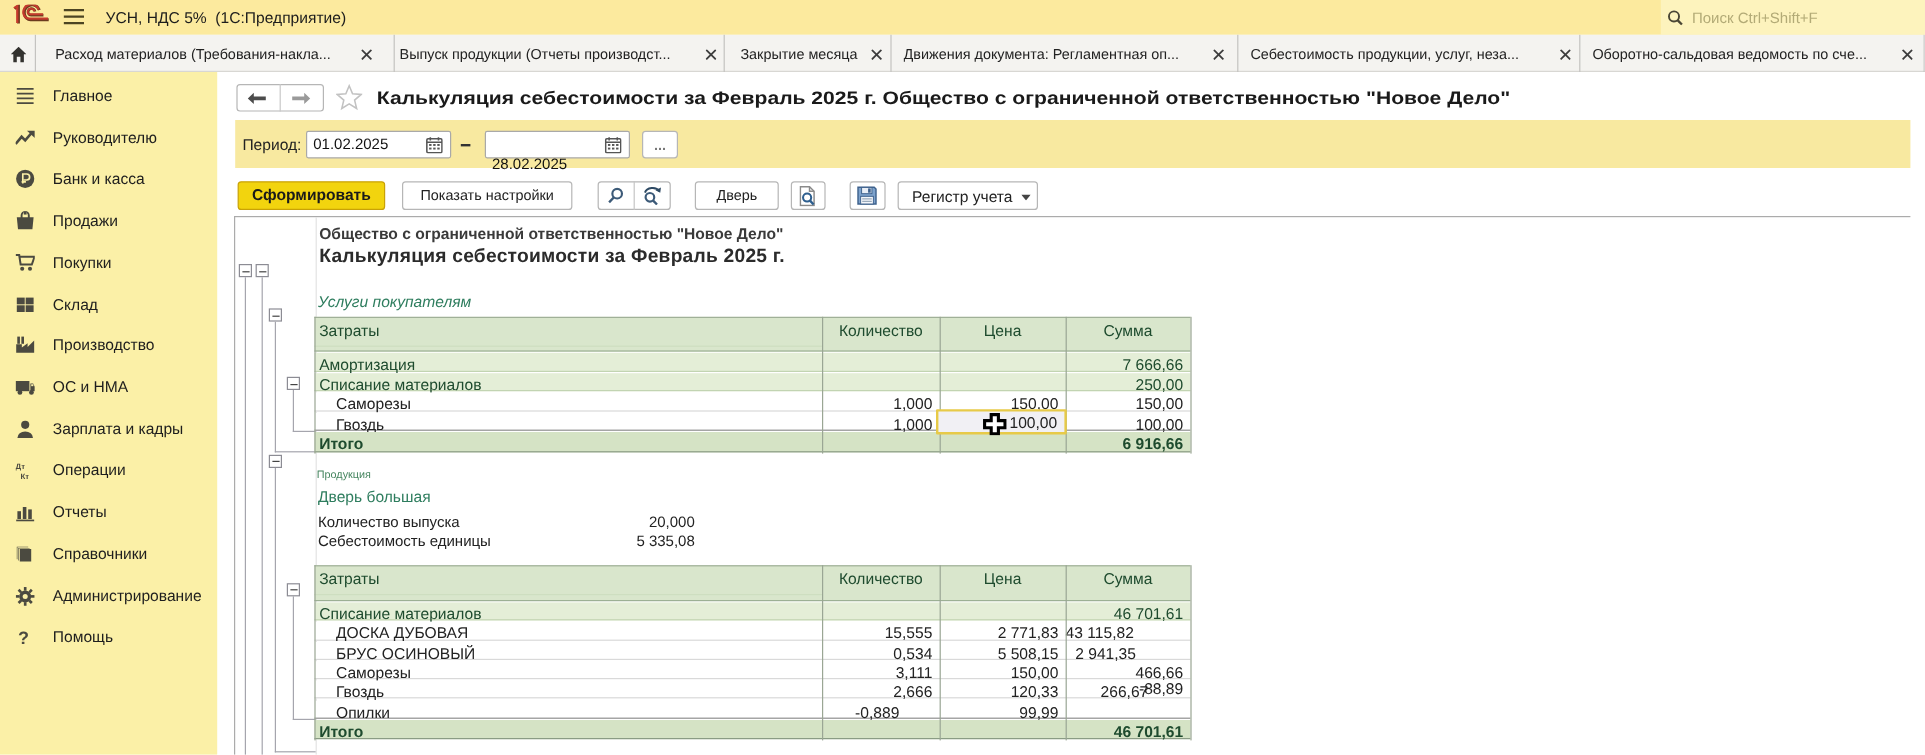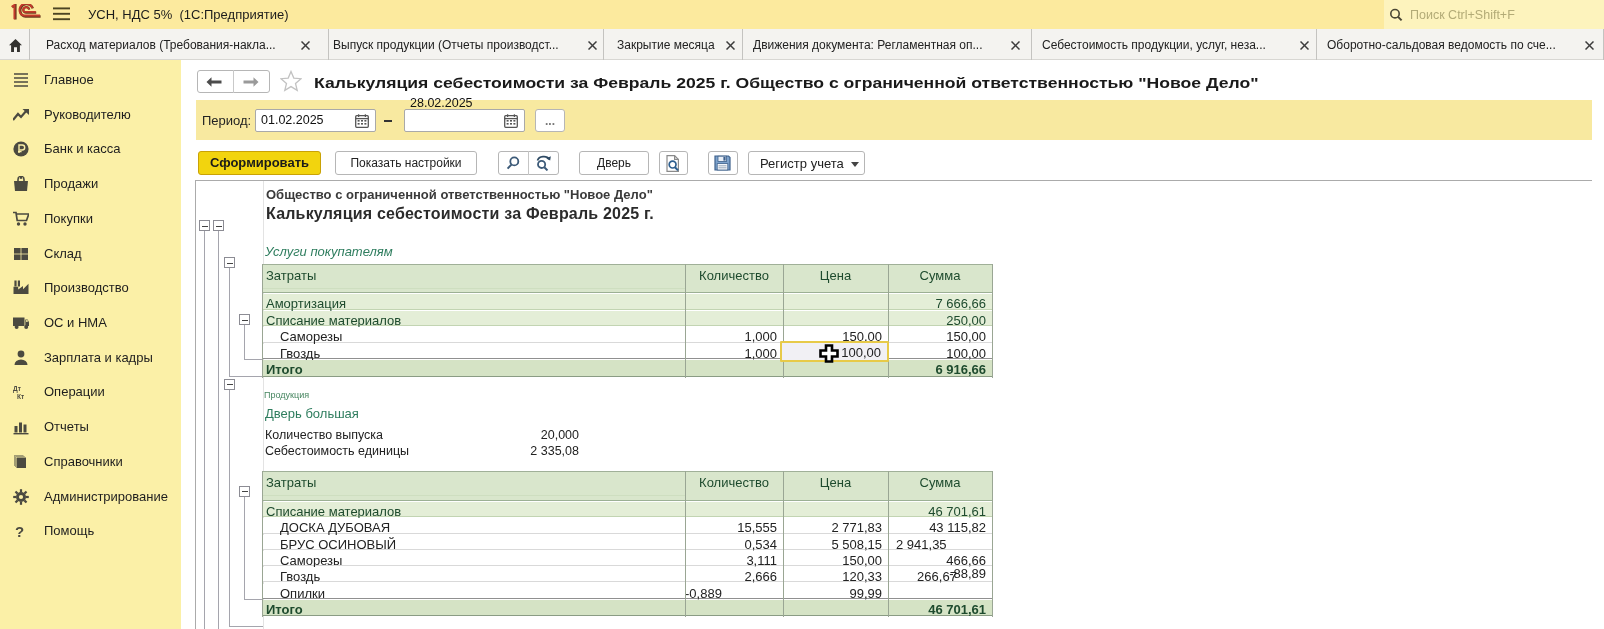--- a/index.html
+++ b/index.html
@@ -231,21 +231,21 @@
       <rect x="2.6" y="6" width="2" height="1.6"></rect>
       <rect x="6" y="6" width="2" height="1.6"></rect>
       <rect x="9.4" y="6" width="2" height="1.6"></rect>
       <rect x="2.6" y="9" width="2" height="1.6"></rect>
       <rect x="6" y="9" width="2" height="1.6"></rect>
       <rect x="9.4" y="9" width="2" height="1.6"></rect>
     </g>
   </svg>
 <div class="a" style="left:384px;top:120px;width:8px;height:2px;background:#333"></div>
 <div class="a" style="left:404px;top:109px;width:121px;height:23px;background:#fff;border:1px solid #a9a9a9;border-radius:2px"></div>
-<div class="tx" style="left:410px;top:96px;font-size:12.5px;color:#111">28.02.2025</div>
+<div class="tx" style="left:410px;top:130px;font-size:12.5px;color:#111">28.02.2025</div>
 <svg class="a" style="left:504px;top:113.5px" width="14" height="14" viewBox="0 0 14 14">
     <g fill="none" stroke="#555" stroke-width="1.3">
       <rect x="0.7" y="1.7" width="12.6" height="11.6" rx="1"></rect>
       <line x1="0.7" y1="4.6" x2="13.3" y2="4.6"></line>
       <line x1="3.6" y1="0.3" x2="3.6" y2="3"></line>
       <line x1="10.4" y1="0.3" x2="10.4" y2="3"></line>
     </g>
     <g fill="#555">
       <rect x="2.6" y="6" width="2" height="1.6"></rect>
       <rect x="6" y="6" width="2" height="1.6"></rect>
@@ -354,53 +354,53 @@
 <div class="a" style="left:780px;top:341px;width:109px;height:21px;border:2.5px solid #e7ca48;border-radius:1px;background:#f1f0f4"></div>
 <div class="tx" style="left:783px;top:345px;width:98px;text-align:right;font-size:13px;color:#222">100,00</div>
 <svg class="a" style="left:819px;top:344px" width="20" height="19" viewBox="0 0 20 19">
     <path d="M7 1.5 L13 1.5 L13 6.5 L18.5 6.5 L18.5 12.5 L13 12.5 L13 17.5 L7 17.5 L7 12.5 L1.5 12.5 L1.5 6.5 L7 6.5 Z" fill="#fff" stroke="#000" stroke-width="2.6"></path>
   </svg>
 <div class="tx" style="left:264px;top:390px;font-size:9px;color:#45855f">Продукция</div>
 <div class="tx" style="left:265px;top:406px;font-size:13px;color:#2e7d5e">Дверь большая</div>
 <div class="tx" style="left:265px;top:428px;font-size:12.5px;color:#222">Количество выпуска</div>
 <div class="tx" style="left:450px;top:428px;width:129px;text-align:right;font-size:12.5px;color:#222">20,000</div>
 <div class="tx" style="left:265px;top:444px;font-size:12.5px;color:#222">Себестоимость единицы</div>
-<div class="tx" style="left:450px;top:444px;width:129px;text-align:right;font-size:12.5px;color:#222">2 335,08</div>
+<div class="tx" style="left:450px;top:444px;width:129px;text-align:right;font-size:12.5px;color:#222">5 335,08</div>
 <div class="a" style="left:262px;top:471px;width:730px;height:30px;background:#d9e6cc;border-top:1px solid #a0b098;border-bottom:1px solid #9cb094"></div>
 <div class="tx" style="left:266px;top:475px;font-size:13px;color:#1e4b2e">Затраты</div>
 <div class="tx" style="left:685px;top:475px;width:98px;text-align:center;font-size:13px;color:#1e4b2e">Количество</div>
 <div class="tx" style="left:783px;top:475px;width:105px;text-align:center;font-size:13px;color:#1e4b2e">Цена</div>
 <div class="tx" style="left:888px;top:475px;width:104px;text-align:center;font-size:13px;color:#1e4b2e">Сумма</div>
 <div class="a" style="left:262px;top:495px;width:423px;height:1px;background:#cedec0"></div>
 <div class="a" style="left:262px;top:502px;width:730px;height:15.3px;background:#e4eed7;border-bottom:1px solid #c2d4b2"></div>
 <div class="tx" style="left:266px;top:504px;font-size:13px;font-weight:normal;color:#1e4b2e">Списание материалов</div>
 <div class="tx" style="left:888px;top:504px;width:98px;text-align:right;font-size:13px;font-weight:normal;color:#1e4b2e">46 701,61</div>
 <div class="a" style="left:262px;top:518.3px;width:730px;height:15.3px;background:#fff;border-bottom:1px solid #d9d9d9"></div>
 <div class="tx" style="left:280px;top:520.3px;font-size:13px;font-weight:normal;color:#222">ДОСКА ДУБОВАЯ</div>
 <div class="tx" style="left:685px;top:520.3px;width:92px;text-align:right;font-size:13px;font-weight:normal;color:#222">15,555</div>
 <div class="tx" style="left:783px;top:520.3px;width:99px;text-align:right;font-size:13px;font-weight:normal;color:#222">2 771,83</div>
-<div class="tx" style="left:888px;top:520.3px;width:98px;text-align:right;font-size:13px;font-weight:normal;color:#222">43 115,82</div>
+<div class="tx" style="left:888px;top:520.3px;width:98px;text-align:left;font-size:13px;font-weight:normal;color:#222">43 115,82</div>
 <div class="a" style="left:262px;top:534.5999999999999px;width:730px;height:15.3px;background:#fff;border-bottom:1px solid #d9d9d9"></div>
 <div class="tx" style="left:280px;top:536.5999999999999px;font-size:13px;font-weight:normal;color:#222">БРУС ОСИНОВЫЙ</div>
 <div class="tx" style="left:685px;top:536.5999999999999px;width:92px;text-align:right;font-size:13px;font-weight:normal;color:#222">0,534</div>
 <div class="tx" style="left:783px;top:536.5999999999999px;width:99px;text-align:right;font-size:13px;font-weight:normal;color:#222">5 508,15</div>
 <div class="tx" style="left:896px;top:536.5999999999999px;width:98px;text-align:left;font-size:13px;font-weight:normal;color:#222">2 941,35</div>
 <div class="a" style="left:262px;top:550.8999999999999px;width:730px;height:15.3px;background:#fff;border-bottom:1px solid #d9d9d9"></div>
 <div class="tx" style="left:280px;top:552.8999999999999px;font-size:13px;font-weight:normal;color:#222">Саморезы</div>
 <div class="tx" style="left:685px;top:552.8999999999999px;width:92px;text-align:right;font-size:13px;font-weight:normal;color:#222">3,111</div>
 <div class="tx" style="left:783px;top:552.8999999999999px;width:99px;text-align:right;font-size:13px;font-weight:normal;color:#222">150,00</div>
 <div class="tx" style="left:888px;top:552.8999999999999px;width:98px;text-align:right;font-size:13px;font-weight:normal;color:#222">466,66</div>
 <div class="a" style="left:262px;top:567.1999999999998px;width:730px;height:15.3px;background:#fff;border-bottom:1px solid #d9d9d9"></div>
 <div class="tx" style="left:280px;top:569.1999999999998px;font-size:13px;font-weight:normal;color:#222">Гвоздь</div>
 <div class="tx" style="left:685px;top:569.1999999999998px;width:92px;text-align:right;font-size:13px;font-weight:normal;color:#222">2,666</div>
 <div class="tx" style="left:783px;top:569.1999999999998px;width:99px;text-align:right;font-size:13px;font-weight:normal;color:#222">120,33</div>
 <div class="tx" style="left:888px;top:569.1999999999998px;width:98px;text-align:center;font-size:13px;font-weight:normal;color:#222">266,67</div>
 <div class="a" style="left:262px;top:583.4999999999998px;width:730px;height:15.3px;background:#fff;border-bottom:1px solid #909090"></div>
 <div class="tx" style="left:280px;top:585.4999999999998px;font-size:13px;font-weight:normal;color:#222">Опилки</div>
-<div class="tx" style="left:685px;top:585.4999999999998px;width:92px;text-align:left;font-size:13px;font-weight:normal;color:#222">-0,889</div>
+<div class="tx" style="left:685px;top:585.4999999999998px;width:92px;text-align:center;font-size:13px;font-weight:normal;color:#222">-0,889</div>
 <div class="tx" style="left:783px;top:585.4999999999998px;width:99px;text-align:right;font-size:13px;font-weight:normal;color:#222">99,99</div>
 <div class="tx" style="left:888px;top:566px;width:98px;text-align:right;font-size:13px;font-weight:normal;color:#222">-88,89</div>
 <div class="a" style="left:262px;top:599.7999999999997px;width:730px;height:16.3px;background:#d5e3c5;border-bottom:1px solid #8a9c84"></div>
 <div class="tx" style="left:266px;top:601.7999999999997px;font-size:13px;font-weight:bold;color:#1e4b2e">Итого</div>
 <div class="tx" style="left:888px;top:601.7999999999997px;width:98px;text-align:right;font-size:13px;font-weight:bold;color:#1e4b2e">46 701,61</div>
 <div class="a" style="left:262px;top:471px;width:1px;height:146.09999999999968px;background:#9aa694"></div>
 <div class="a" style="left:685px;top:471px;width:1px;height:146.09999999999968px;background:#9aa694"></div>
 <div class="a" style="left:783px;top:471px;width:1px;height:146.09999999999968px;background:#9aa694"></div>
 <div class="a" style="left:888px;top:471px;width:1px;height:146.09999999999968px;background:#9aa694"></div>
 <div class="a" style="left:992px;top:471px;width:1px;height:146.09999999999968px;background:#9aa694"></div>

